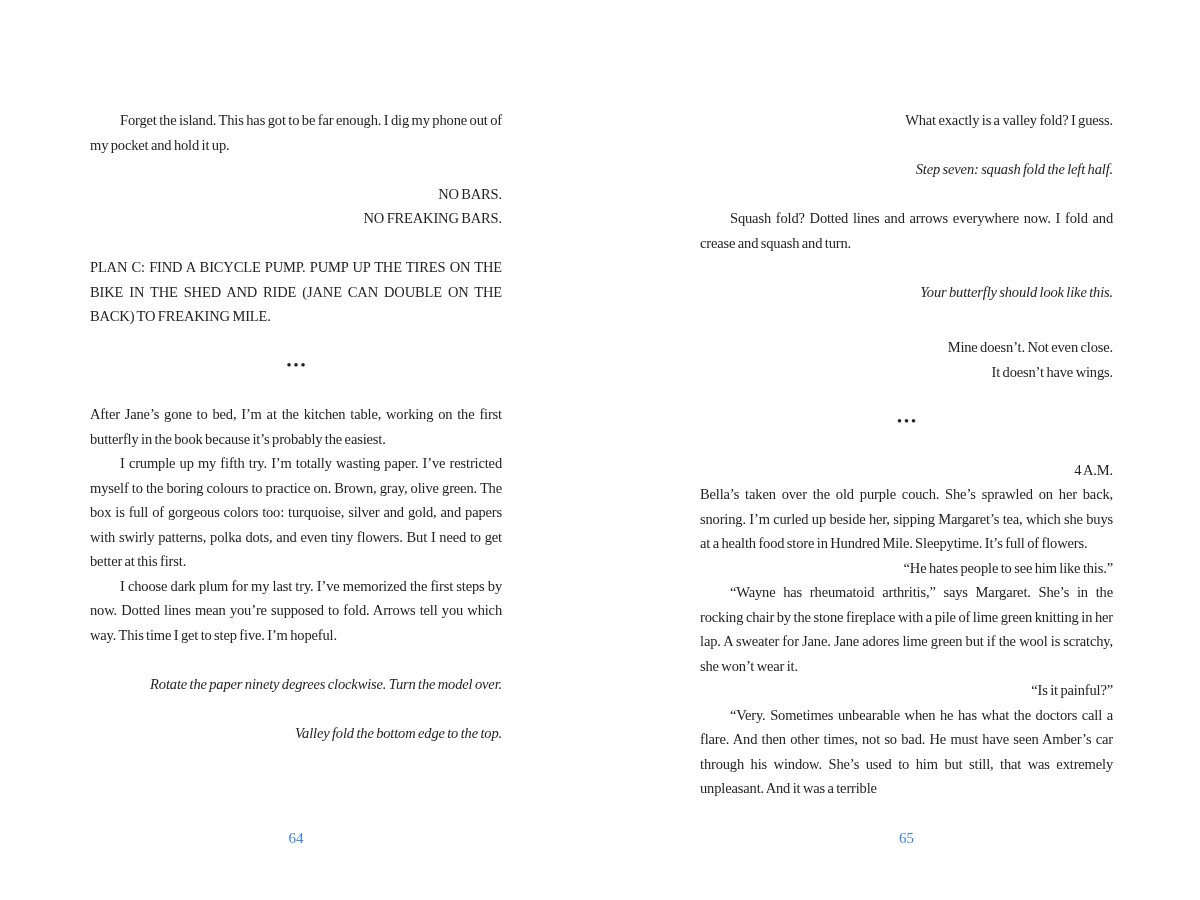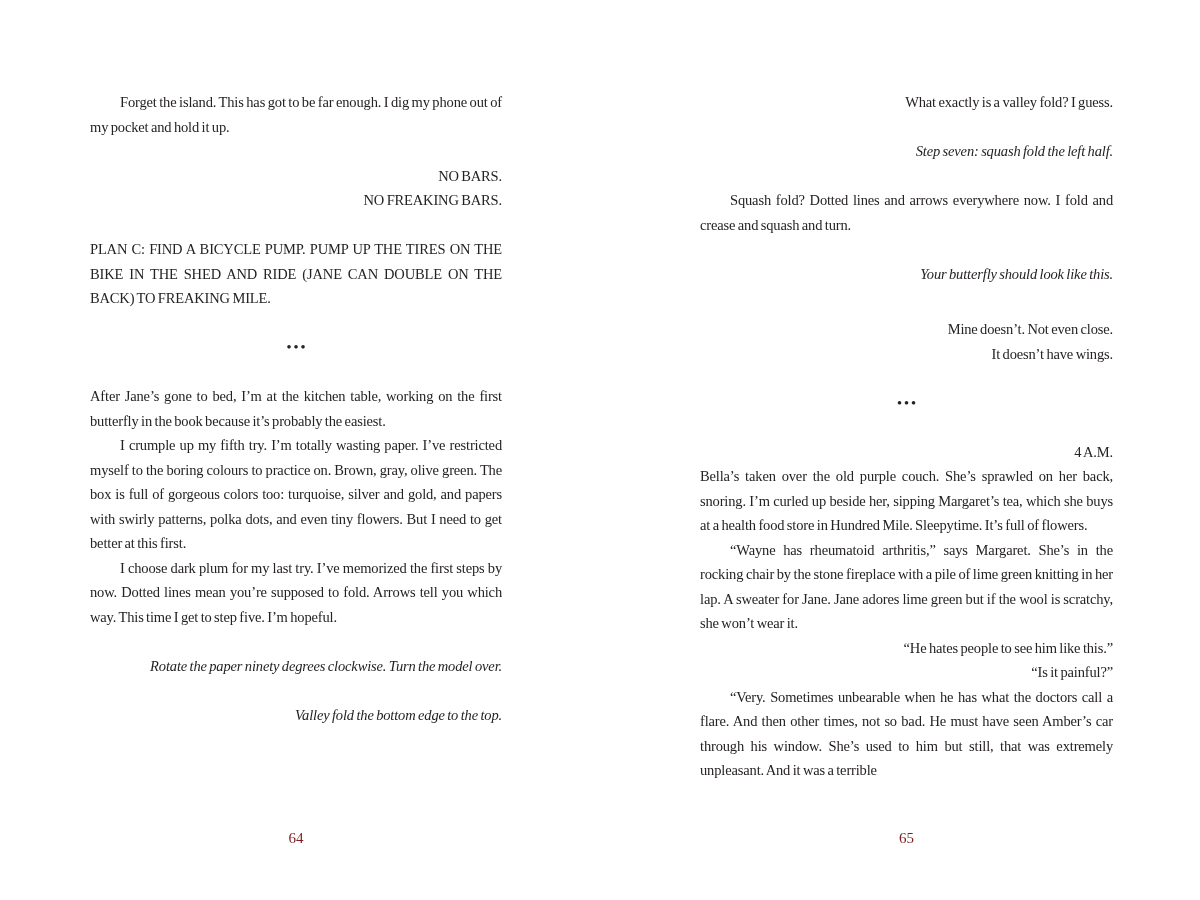--- a/index.html
+++ b/index.html
@@ -10,21 +10,21 @@
   body {
     width: 1200px;
     height: 900px;
     position: relative;
     overflow: hidden;
     font-family: "Liberation Serif", "DejaVu Serif", serif;
     color: #262223;
   }
   .page {
     position: absolute;
-    top: 90px;
+    top: 108px;
   }
   .page-left  { left: 90px;  width: 412px; }
   .page-right { left: 700px; width: 413px; }
   .blk {
     font-size: 14.5px;
     line-height: 24.5px;
     letter-spacing: -0.15px;
     word-spacing: -1px;
     text-align: right;
   }
@@ -38,21 +38,21 @@
     letter-spacing: 2.5px;
     line-height: 24.5px;
     text-indent: 2.5px; 
   }
   .folio {
     position: absolute;
     top: 826px;
     text-align: center;
     font-size: 15px;
     line-height: 24.5px;
-    color: #7f1d1d;
+    color: #3b82f6;
   }
   .folio-left  { left: 90px;  width: 412px; }
   .folio-right { left: 700px; width: 413px; }
 </style>
 </head>
 <body>
 
 <div class="page page-left">
     <div class="blk just ind">Forget the island. This has got to be far enough. I dig my phone out of my pocket and hold it up.</div>
     <div class="blk ind" style="margin-top: 24.5px;">NO BARS.</div>
@@ -68,20 +68,20 @@
 <div class="page page-right">
     <div class="blk ind">What exactly is a valley fold? I guess.</div>
     <div class="blk ital" style="margin-top: 24.5px;">Step seven: squash fold the left half.</div>
     <div class="blk just ind" style="margin-top: 24.5px;">Squash fold? Dotted lines and arrows everywhere now. I fold and crease and squash and turn.</div>
     <div class="blk ital" style="margin-top: 24.5px;">Your butterfly should look like this.</div>
     <div class="blk ind" style="margin-top: 31px;">Mine doesn’t. Not even close.</div>
     <div class="blk ind">It doesn’t have wings.</div>
     <div class="sep" style="margin-top: 24.5px;">•••</div>
     <div class="blk" style="margin-top: 24.5px;">4 A.M.</div>
     <div class="blk just">Bella’s taken over the old purple couch. She’s sprawled on her back, snoring. I’m curled up beside her, sipping Margaret’s tea, which she buys at a health food store in Hundred Mile. Sleepytime. It’s full of flowers.</div>
+    <div class="blk ind">“He hates people to see him like this.”</div>
     <div class="blk just ind">“Wayne has rheumatoid arthritis,” says Margaret. She’s in the rocking chair by the stone fireplace with a pile of lime green knitting in her lap. A sweater for Jane. Jane adores lime green but if the wool is scratchy, she won’t wear it.</div>
-    <div class="blk ind">“He hates people to see him like this.”</div>
     <div class="blk ind">“Is it painful?”</div>
     <div class="blk just ind">“Very. Sometimes unbearable when he has what the doctors call a flare. And then other times, not so bad. He must have seen Amber’s car through his window. She’s used to him but still, that was extremely unpleasant. And it was a terrible</div>
   </div>
 
 <div class="folio folio-left">64</div>
 <div class="folio folio-right">65</div>
 
 </body></html>

